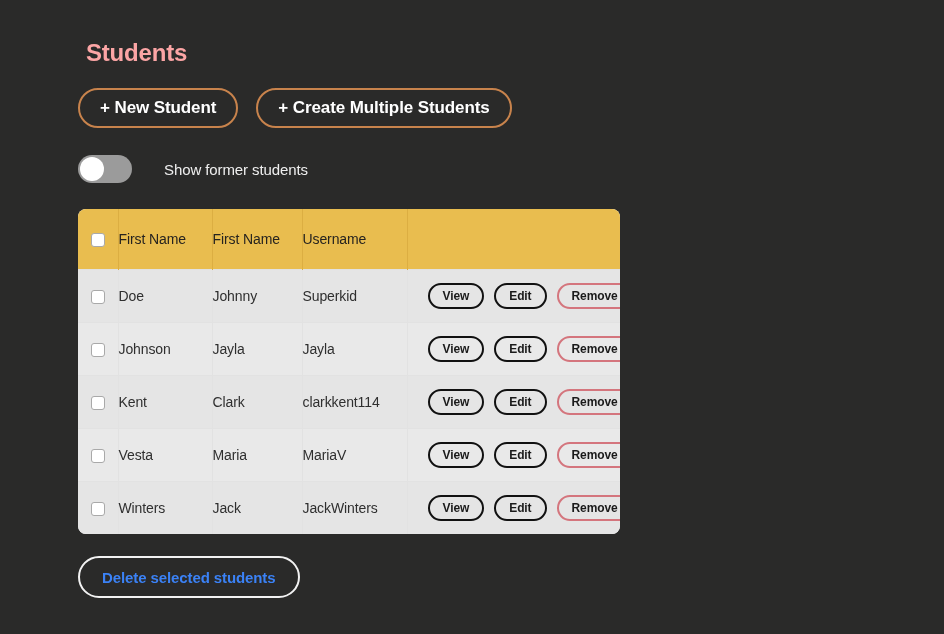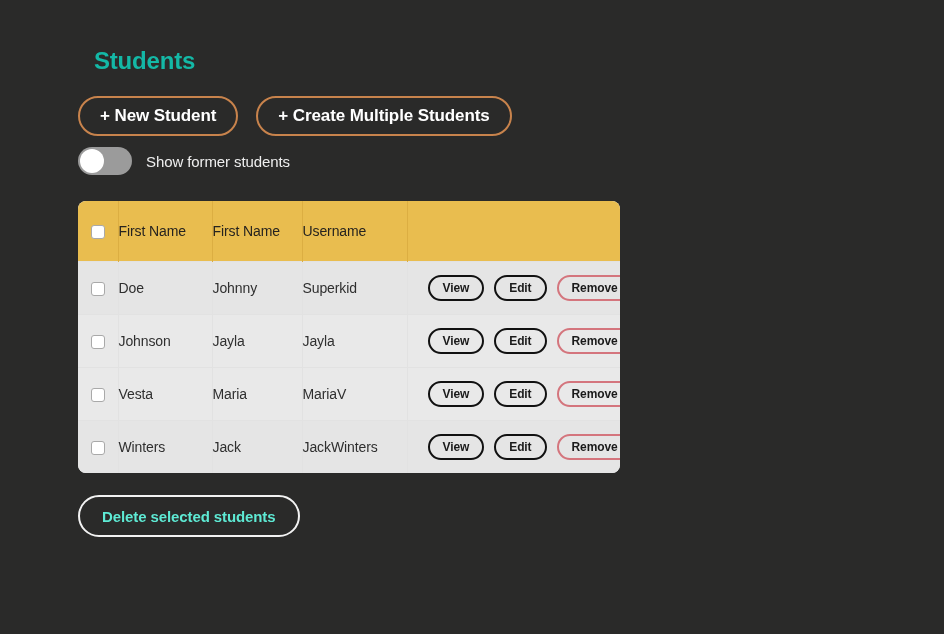--- a/index.html
+++ b/index.html
@@ -16,25 +16,25 @@
   .page {
     position: relative;
     width: 944px;
     height: 634px;
     box-sizing: border-box;
     padding: 30px 0 0 78px;
   }
 
   
   .page-title {
-    color: #14b8a6;
+    color: #fca5a5;
     font-size: 24px;
     font-weight: bold;
     letter-spacing: -0.2px;
-    margin: 16px;
+    margin: 8px;
     padding: 0 0 0 0;
     line-height: 30px;
   }
 
   
   .actions-row {
     display: flex;
     align-items: center;
     gap: 18px;
     margin-top: 20px;
@@ -54,22 +54,22 @@
     font-weight: bold;
     letter-spacing: -0.1px;
     cursor: pointer;
     white-space: nowrap;
   }
 
   
   .toggle-row {
     display: flex;
     align-items: center;
-    gap: 14px;
-    margin-top: 11px;
+    gap: 32px;
+    margin-top: 27px;
   }
   .toggle {
     position: relative;
     width: 54px;
     height: 28px;
     border-radius: 14px;
     background: #9b9b9b;
     cursor: pointer;
     flex: none;
   }
@@ -208,21 +208,21 @@
   }
   .btn-outline-light {
     display: inline-flex;
     align-items: center;
     justify-content: center;
     height: 42px;
     padding: 0 22px;
     border: 2px solid #f2f2f2;
     border-radius: 22px;
     background: transparent;
-    color: #5eead4;
+    color: #3b82f6;
     font-family: "Liberation Sans", sans-serif;
     font-size: 15px;
     font-weight: bold;
     letter-spacing: -0.1px;
     cursor: pointer;
     white-space: nowrap;
   }
 </style>
 </head>
 <body>
@@ -290,20 +290,35 @@
           <td>Jayla</td>
           <td class="td-actions">
             <div class="row-actions">
               <button class="pill pill-dark">View</button>
               <button class="pill pill-dark">Edit</button>
               <button class="pill pill-danger">Remove</button>
             </div>
           </td>
         </tr>
 
+        <tr class="odd">
+          <td class="td-check">
+            <input type="checkbox" class="cbx" style="">
+          </td>
+          <td>Kent</td>
+          <td>Clark</td>
+          <td>clarkkent114</td>
+          <td class="td-actions">
+            <div class="row-actions">
+              <button class="pill pill-dark">View</button>
+              <button class="pill pill-dark">Edit</button>
+              <button class="pill pill-danger">Remove</button>
+            </div>
+          </td>
+        </tr>
 
         <tr class="even">
           <td class="td-check">
             <input type="checkbox" class="cbx" style="">
           </td>
           <td>Vesta</td>
           <td>Maria</td>
           <td>MariaV</td>
           <td class="td-actions">
             <div class="row-actions">

